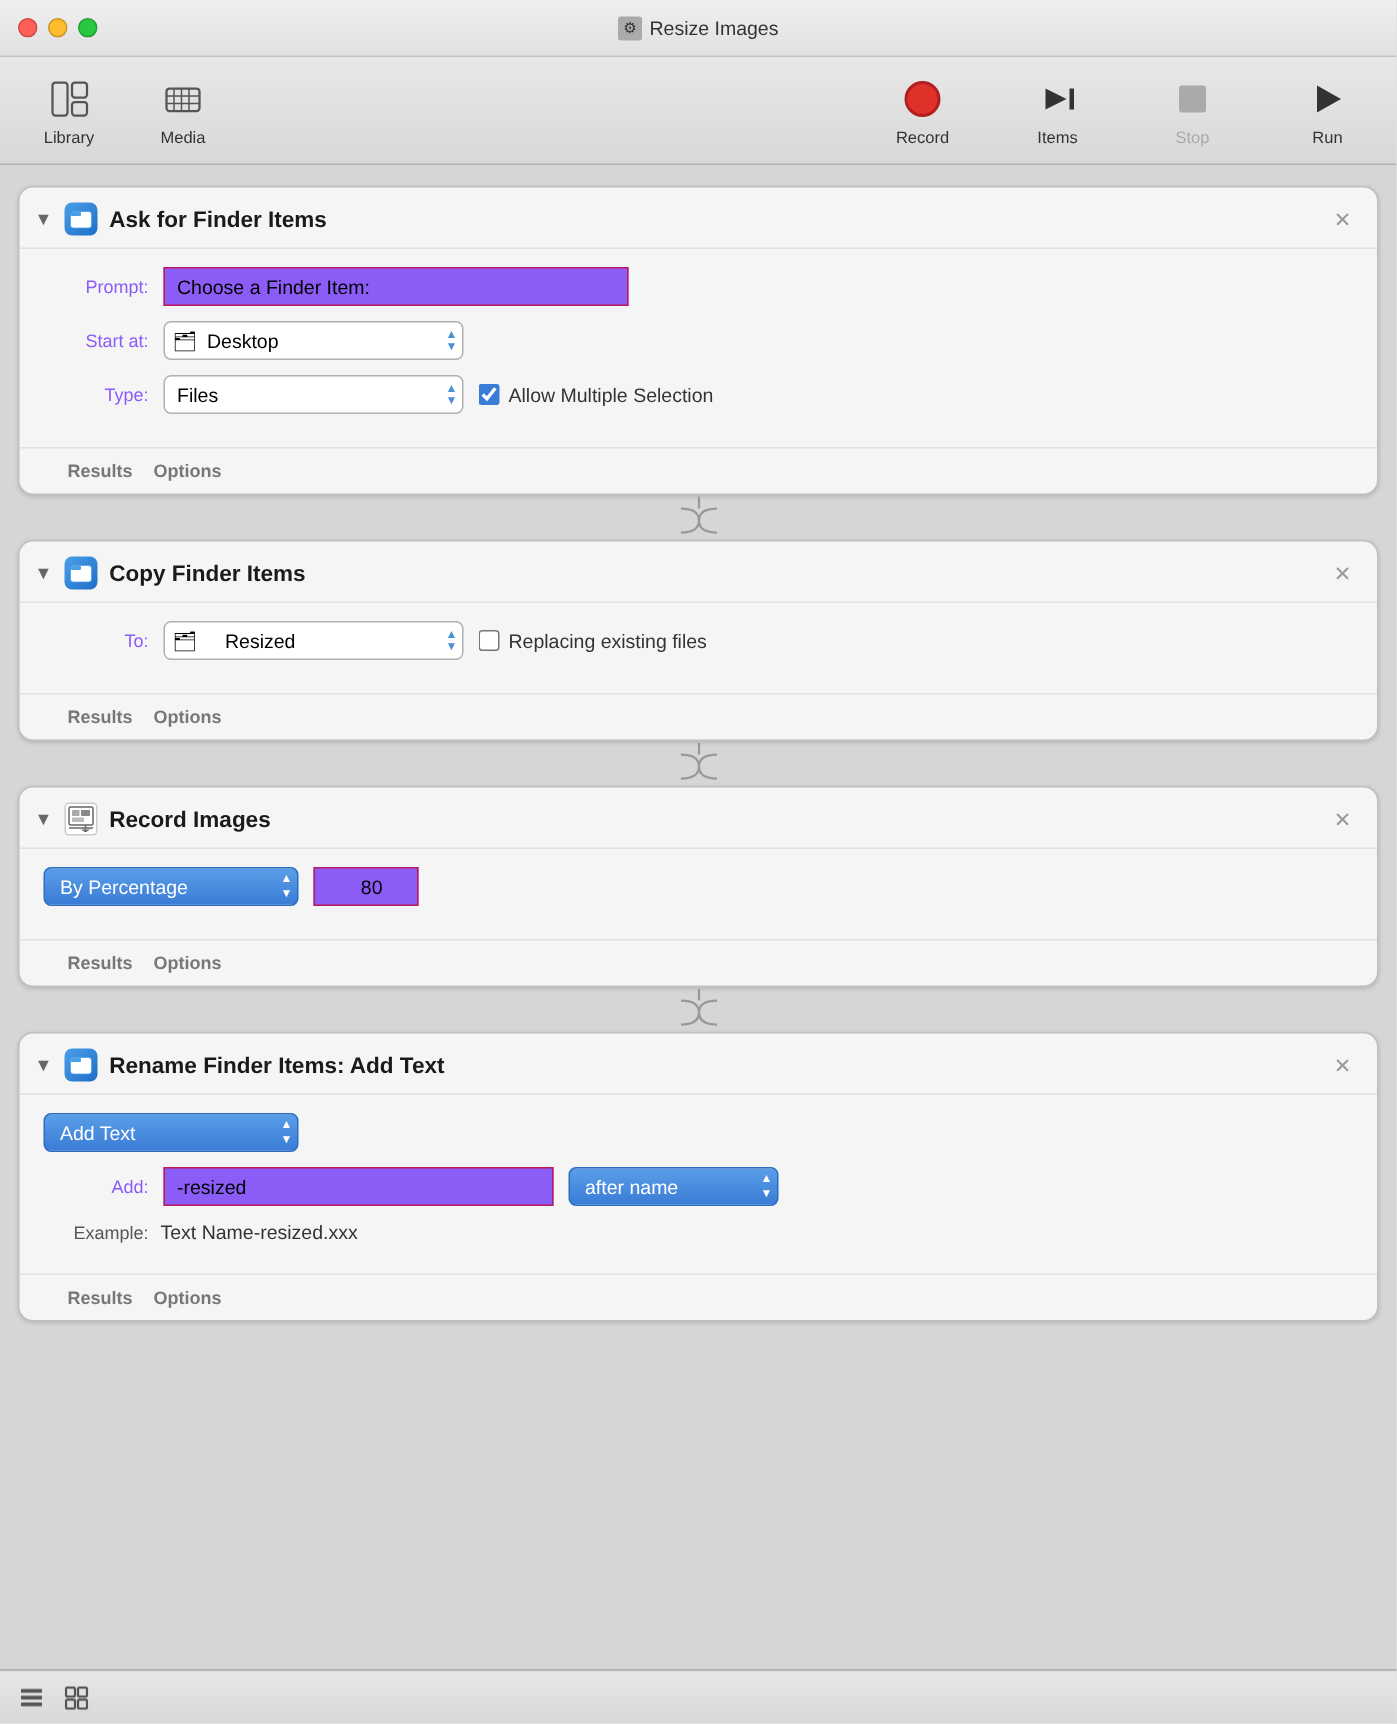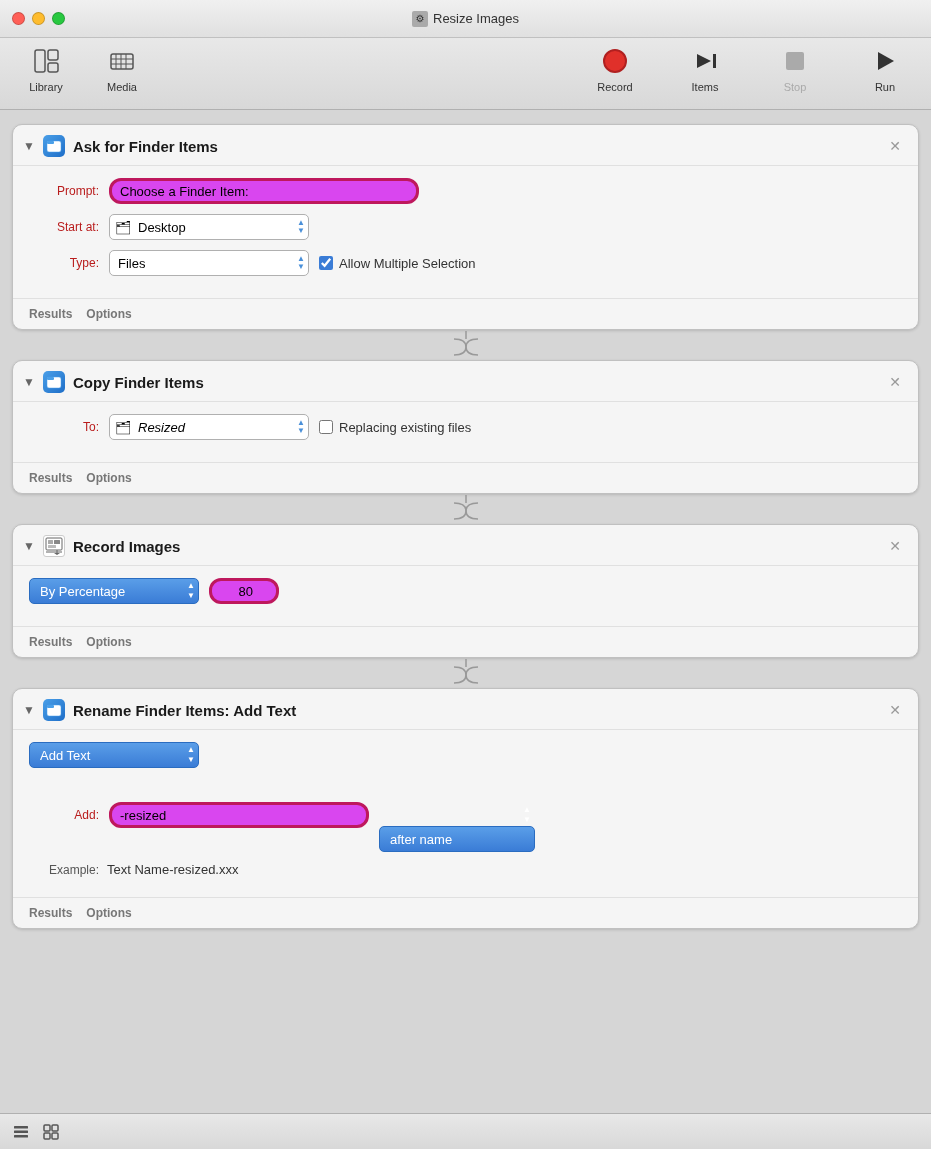--- a/index.html
+++ b/index.html
@@ -70,20 +70,21 @@
     }
     .toolbar-right {
       margin-left: auto;
       display: flex;
       gap: 18px;
     }
     .toolbar-btn {
       display: flex;
       flex-direction: column;
       align-items: center;
+      justify-content: center;
       gap: 4px;
       width: 72px;
       height: 58px;
       border-radius: 8px;
       cursor: pointer;
       border: none;
       background: transparent;
       font-size: 11px;
       color: #333;
     }
@@ -179,30 +180,30 @@
 
     
     .form-row {
       display: flex;
       align-items: center;
       gap: 10px;
       margin-bottom: 10px;
     }
     .form-label {
       font-size: 12px;
-      color: #b91c1c;
+      color: #8b5cf6;
       min-width: 70px;
       text-align: right;
     }
     .form-input {
-      border: 3px solid #be185d;
-      border-radius: 12px;
+      border: 1px solid #be185d;
+      border-radius: 0;
       padding: 3px 8px;
       font-size: 13px;
-      background: #d946ef;
+      background: #8b5cf6;
       height: 26px;
       outline: none;
     }
 
     .select-wrap {
       display: flex;
       align-items: center;
       position: relative;
     }
     .form-select {
@@ -271,21 +272,21 @@
       cursor: pointer;
     }
     .checkbox-label {
       font-size: 13px;
       color: #333;
     }
 
     
     .card-footer {
       border-top: 1px solid #e0e0e0;
-      padding: 6px 16px;
+      padding: 6px 32px;
       display: flex;
       gap: 14px;
     }
     .footer-tab {
       font-size: 12px;
       font-weight: 600;
       color: #777;
       cursor: pointer;
       padding: 2px 0;
     }
@@ -519,21 +520,21 @@
           <rect x="1" y="3" width="7" height="3" rx="1" fill="#4a9fe8"></rect>
         </svg>
       </div>
       <span class="card-title">Copy Finder Items</span>
       <span class="card-close">✕</span>
     </div>
     <div class="card-body">
       <div class="form-row">
         <span class="form-label">To:</span>
         <div class="select-wrap">
-          <select class="form-select" style="width:200px; padding-left:28px;font-style:italic;">
+          <select class="form-select" style="width:200px; padding-left:40px;">
             <option>Resized</option>
           </select>
           <span style="position:absolute;left:6px;font-size:13px;">🗂</span>
           <div class="select-arrows">
             <span>▲</span>
             <span>▼</span>
           </div>
         </div>
         <div class="checkbox-wrap">
           <input type="checkbox" class="form-checkbox" style="">
@@ -623,21 +624,21 @@
           <div class="stepper-arrows">
             <span>▲</span>
             <span>▼</span>
           </div>
         </div>
       </div>
       <div class="form-row">
         <span class="form-label">Add:</span>
         <input type="text" class="form-input add-text-input" value="-resized" style="">
         <div class="select-wrap">
-          <select class="stepper-select" style="width:156px;margin-top:48px;">
+          <select class="stepper-select" style="width:140px;">
             <option>after name</option>
             <option>before name</option>
           </select>
           <div class="stepper-arrows">
             <span>▲</span>
             <span>▼</span>
           </div>
         </div>
       </div>
       <div class="example-row">

